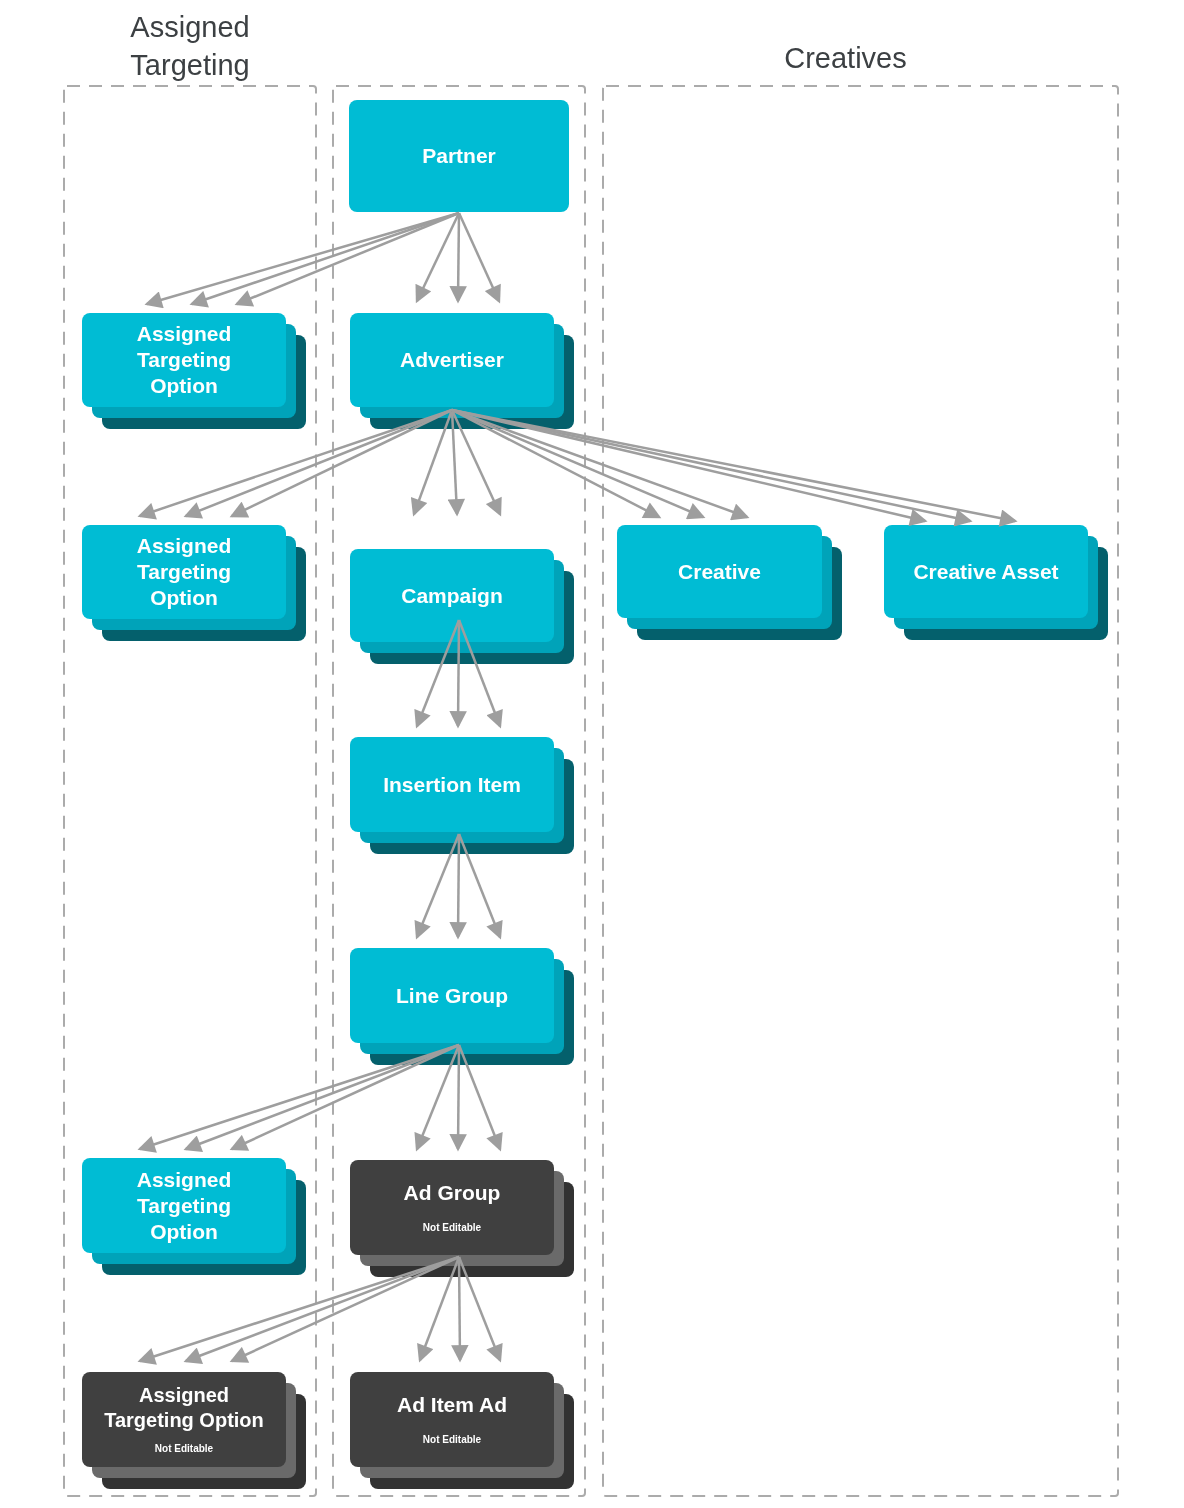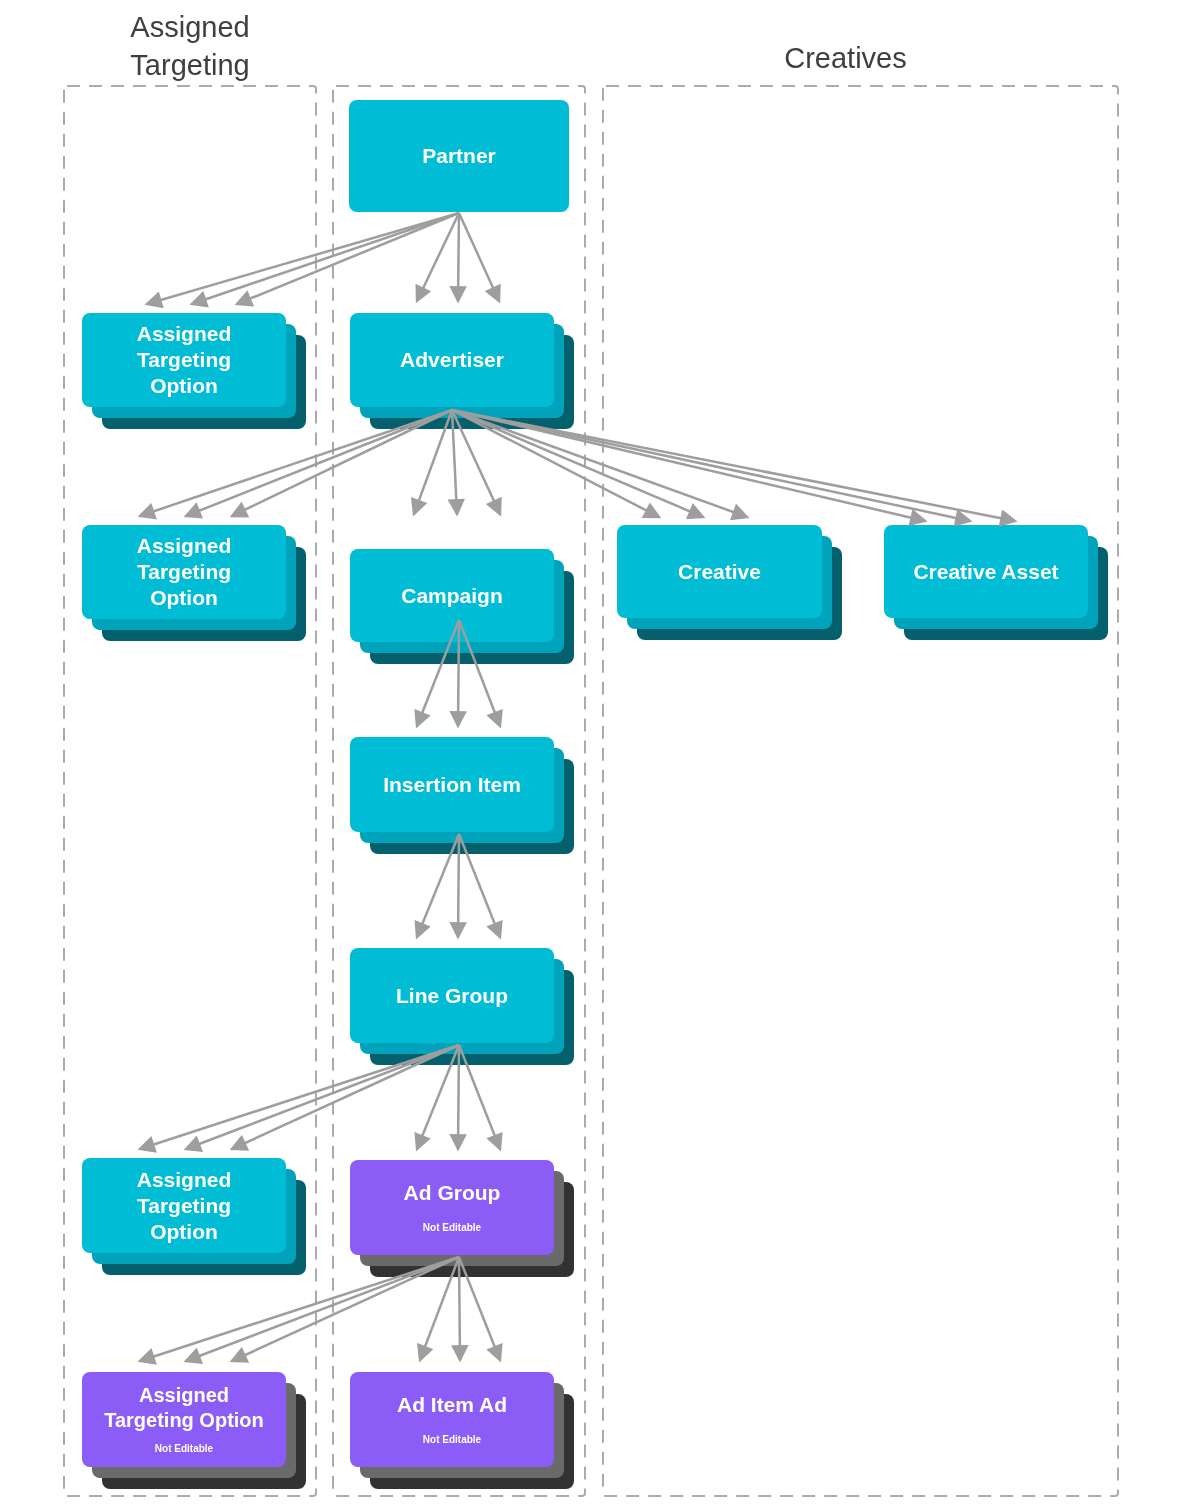--- a/index.html
+++ b/index.html
@@ -28,21 +28,21 @@
     font-weight:700;
     display:flex;
     flex-direction:column;
     align-items:center;
     justify-content:center;
     text-align:center;
     row-gap:13px;
   }
   .node--teal{background:#00bcd4;}
   .node--teal.node--stacked{box-shadow:10px 11px 0 #00a3b9, 20px 22px 0 #04606c;}
-  .node--gray{background:#8b5cf6;}
+  .node--gray{background:#404040;}
   .node--gray.node--stacked{box-shadow:10px 11px 0 #6a6a6a, 20px 22px 0 #323232;}
   .node__label{font-size:21px;line-height:26px;}
   .node__label--narrow{width:120px;}
   .node__label--mid{width:180px;font-size:20px;line-height:25px;}
   .node__sub{font-size:10px;line-height:17px;}
 </style>
 </head>
 <body>
 
 <div class="canvas">

